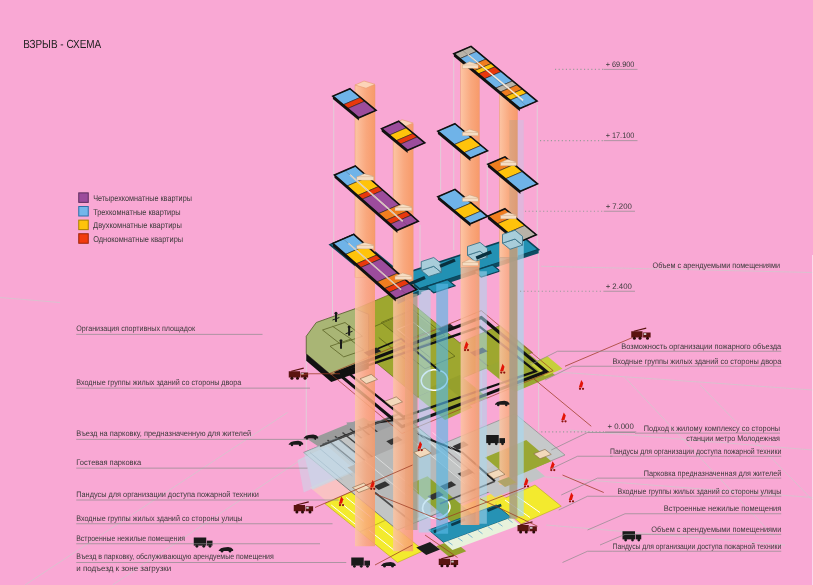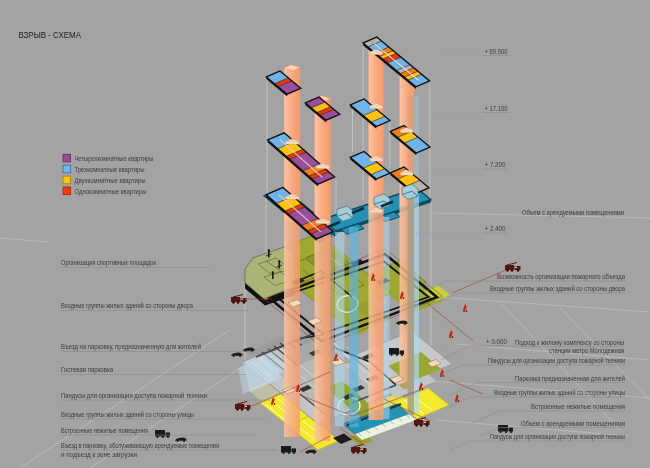--- a/index.html
+++ b/index.html
@@ -1,16 +1,16 @@
 <!DOCTYPE html>
 <html><head>
 <meta charset="utf-8">
 <style>
 html,body{margin:0;padding:0;background:#fff;}
-#page{position:relative;width:650px;height:468px;background:#a3a3a3;overflow:hidden;
+#page{position:relative;width:650px;height:468px;background:#f9a8d4;overflow:hidden;
  font-family:"Liberation Sans",sans-serif;}
 svg{position:absolute;left:0;top:0;}
 </style>
 </head>
 <body>
 <div id="page">
 <svg width="650" height="468" viewBox="0 0 650 468">
 <defs>
 <linearGradient id="oc" x1="0" y1="0" x2="1" y2="0">
  <stop offset="0" stop-color="#fcc5a4"></stop>

